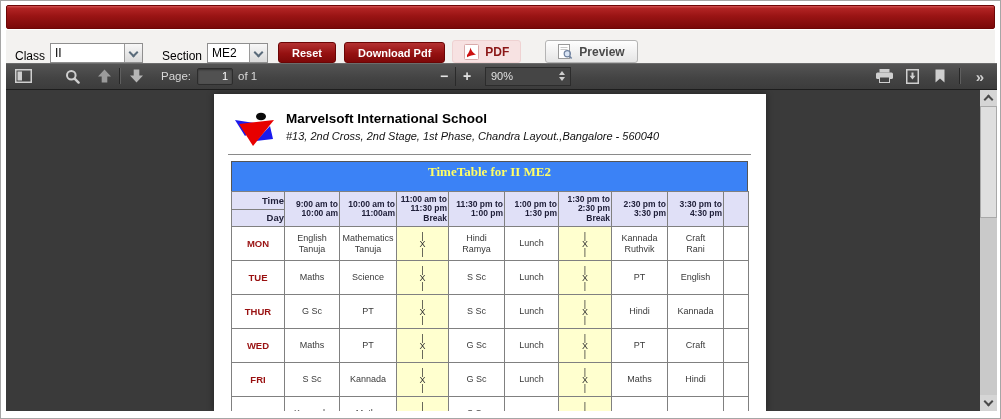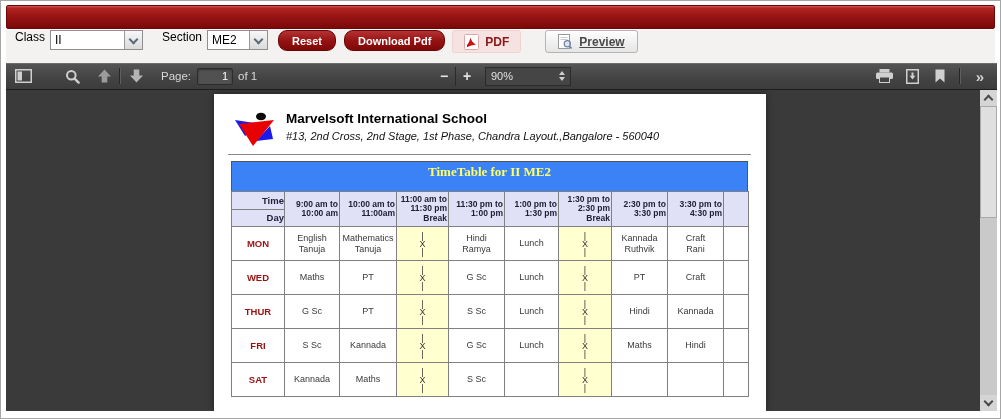--- a/index.html
+++ b/index.html
@@ -4,43 +4,43 @@
 <style>
   html,body{margin:0;padding:0;background:#fff;}
   .screen{position:relative;width:1001px;height:419px;background:#fff;overflow:hidden;
           font-family:"Liberation Sans",sans-serif;box-sizing:border-box;border:1px solid #a6a6a6;}
   
   .red-bar{position:absolute;left:5px;top:4px;width:989px;height:24px;border-radius:2px;
            background:linear-gradient(#d25555 0%,#b22424 10%,#9a1414 45%,#7a0909 100%);
            border:1px solid #6e0606;box-sizing:border-box;}
   
   .controls{position:absolute;left:5px;top:29px;width:989px;height:33px;background:#f3f2f0;
-            display:flex;align-items:flex-start;}
+            display:flex;align-items:flex-end;}
   .ctl-label{font-size:12px;color:#000;}
   .lbl-class{margin-left:9px;margin-right:5px;}
   .lbl-section{margin-left:19px;margin-right:5px;}
   .combo{height:20px;background:#fff;border:1px solid #8f8f8f;display:flex;align-items:stretch;box-sizing:border-box;}
   .combo .val{flex:1;font-size:12px;padding:2px 0 0 4px;color:#000;overflow:hidden;}
   .combo .cbtn{width:17px;background:linear-gradient(#f7f7f7,#dadada);border-left:1px solid #9a9a9a;
                display:flex;align-items:center;justify-content:center;}
   .chev{width:5px;height:5px;border-right:2px solid #5a6b7a;border-bottom:2px solid #5a6b7a;
         transform:rotate(45deg);margin-top:-2px;}
   .combo-class{width:93px;}
   .combo-section{width:61px;}
-  .btn-red{height:21px;padding:0 13px;margin-left:10px;border-radius:9px;cursor:pointer;
+  .btn-red{height:21px;padding:0 13px;margin-left:10px;border-radius:3px;cursor:pointer;
            background:linear-gradient(#b43232 0%,#951111 55%,#7e0808 100%);
            border:1px solid #6b0505;color:#fff;font-weight:bold;font-size:11px;
            font-family:"Liberation Sans",sans-serif;}
   .btn-pdf{height:23px;padding:0 11px;margin-left:7px;border-radius:3px;cursor:pointer;
            background:#f7e2e2;border:1px solid #efd2d2;color:#8b1616;font-weight:bold;font-size:12px;
            display:flex;align-items:center;gap:6px;font-family:"Liberation Sans",sans-serif;}
   .btn-preview{height:23px;padding:0 12px;margin-left:24px;border-radius:3px;cursor:pointer;
            background:linear-gradient(#fefefe,#e5e5e5);border:1px solid #b4b4b4;color:#4a4a4a;
            font-weight:bold;font-size:12px;display:flex;align-items:center;gap:6px;
-           font-family:"Liberation Sans",sans-serif;text-decoration:underline;}
+           font-family:"Liberation Sans",sans-serif;}
   
   .pdf-frame{position:absolute;left:5px;top:62px;width:991px;height:348px;}
   .toolbar{position:relative;height:26px;background:linear-gradient(#555 0%,#434343 60%,#3c3c3c 100%);
            border-bottom:1px solid #1d1d1d;box-shadow:inset 0 1px 0 #6c6c6c;}
   .tb-left{display:flex;align-items:center;height:26px;}
   .tb-btn{height:22px;min-width:24px;display:flex;align-items:center;justify-content:center;cursor:pointer;}
   .tb-sep{width:1px;height:16px;background:#272727;border-right:1px solid #5f5f5f;margin:0 3px;}
   .tb-text{color:#d8d8d8;font-size:11.5px;}
   .page-input{width:26px;height:15px;background:#515151;border:1px solid #2c2c2c;border-radius:2px;
               color:#fff;font-size:11px;text-align:right;padding:0 4px;margin:0 5px 0 6px;
@@ -266,52 +266,68 @@
                   <td class="cell brk">|
 X
 |</td>
                   <td class="cell">Kannada
 Ruthvik</td>
                   <td class="cell">Craft
 Rani</td>
                   <td class="cell"></td>
                 </tr>
                 <tr class="data-row">
+                  <td class="day">TUE</td>
+                  <td class="cell">Maths</td>
+                  <td class="cell">Science</td>
+                  <td class="cell brk">|
+X
+|</td>
+                  <td class="cell">S Sc</td>
+                  <td class="cell">Lunch</td>
+                  <td class="cell brk">|
+X
+|</td>
+                  <td class="cell">PT</td>
+                  <td class="cell">English</td>
+                  <td class="cell"></td>
+                </tr>
+                <tr class="data-row">
+                  <td class="day">THUR</td>
+                  <td class="cell">G Sc</td>
+                  <td class="cell">PT</td>
+                  <td class="cell brk">|
+X
+|</td>
+                  <td class="cell">S Sc</td>
+                  <td class="cell">Lunch</td>
+                  <td class="cell brk">|
+X
+|</td>
+                  <td class="cell">Hindi</td>
+                  <td class="cell">Kannada</td>
+                  <td class="cell"></td>
+                </tr>
+                <tr class="data-row">
                   <td class="day">WED</td>
                   <td class="cell">Maths</td>
                   <td class="cell">PT</td>
                   <td class="cell brk">|
 X
 |</td>
                   <td class="cell">G Sc</td>
                   <td class="cell">Lunch</td>
                   <td class="cell brk">|
 X
 |</td>
                   <td class="cell">PT</td>
                   <td class="cell">Craft</td>
                   <td class="cell"></td>
                 </tr>
                 <tr class="data-row">
-                  <td class="day">THUR</td>
-                  <td class="cell">G Sc</td>
-                  <td class="cell">PT</td>
-                  <td class="cell brk">|
-X
-|</td>
-                  <td class="cell">S Sc</td>
-                  <td class="cell">Lunch</td>
-                  <td class="cell brk">|
-X
-|</td>
-                  <td class="cell">Hindi</td>
-                  <td class="cell">Kannada</td>
-                  <td class="cell"></td>
-                </tr>
-                <tr class="data-row">
                   <td class="day">FRI</td>
                   <td class="cell">S Sc</td>
                   <td class="cell">Kannada</td>
                   <td class="cell brk">|
 X
 |</td>
                   <td class="cell">G Sc</td>
                   <td class="cell">Lunch</td>
                   <td class="cell brk">|
 X

